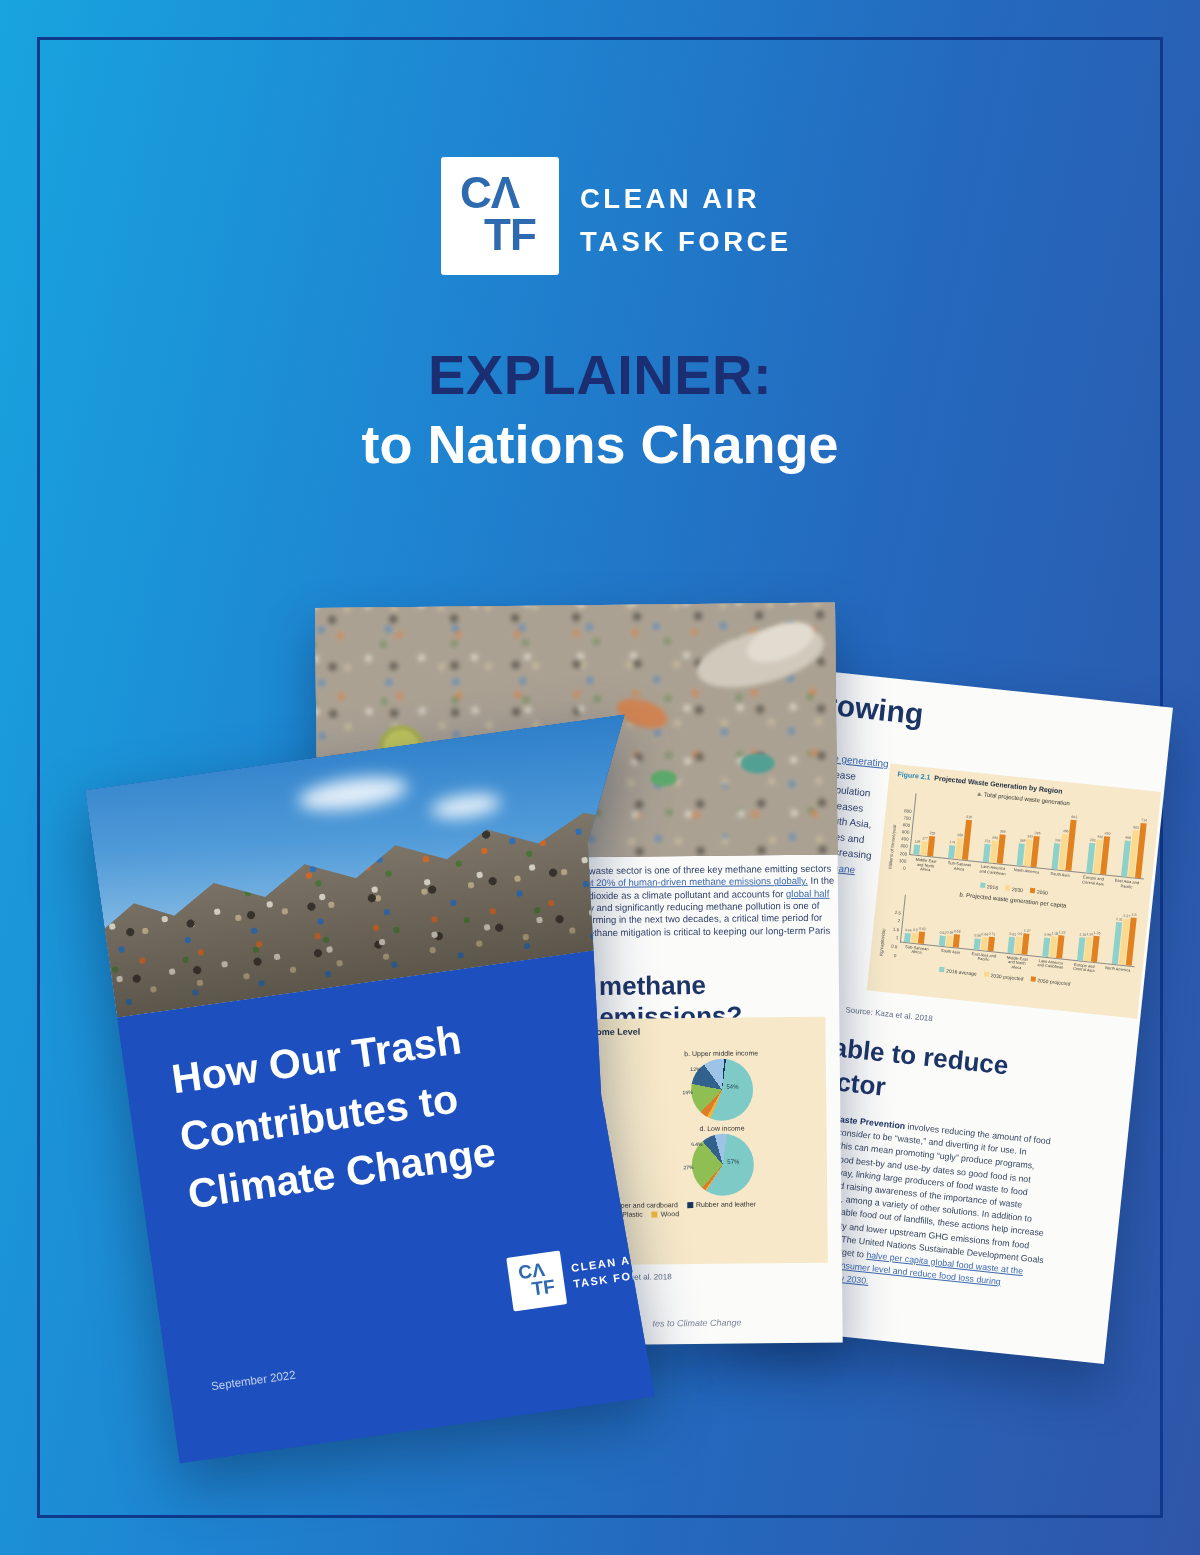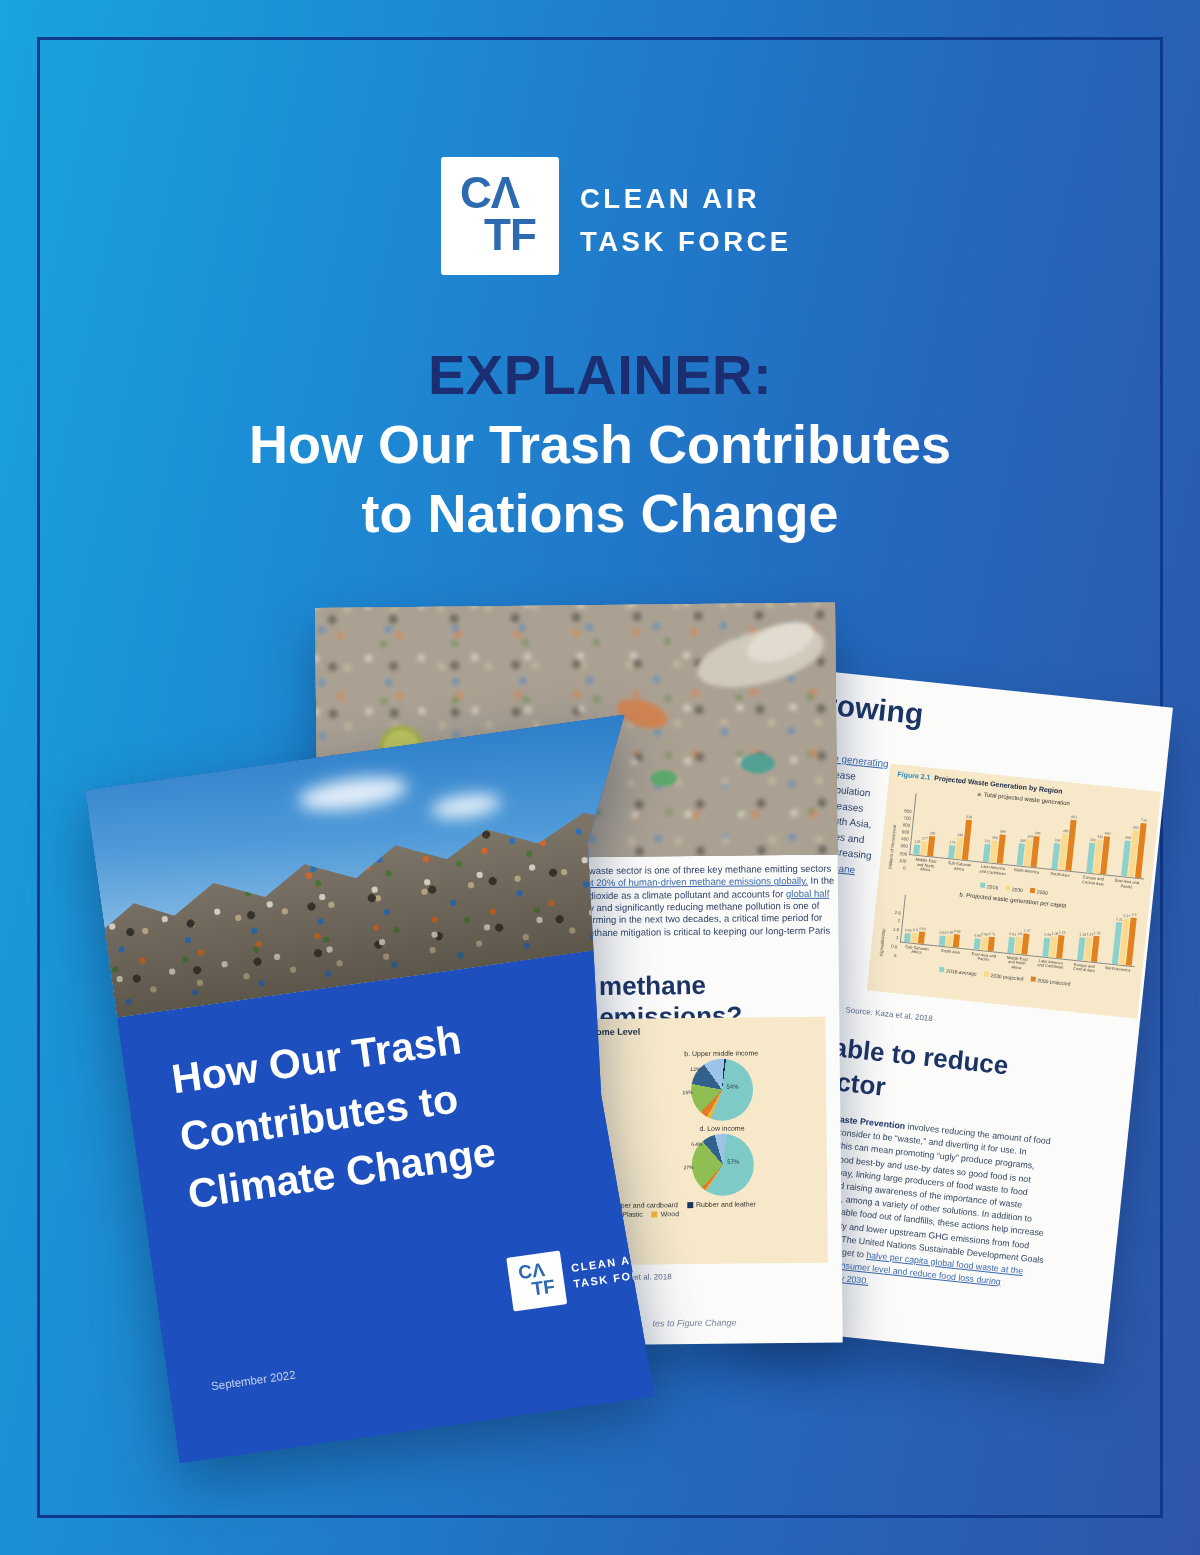--- a/index.html
+++ b/index.html
@@ -164,21 +164,20 @@
     <span class="m1">CΛ</span>
     <span class="m2">TF</span>
   </div>
 </div>
 <div class="wordmark">
   <div>CLEAN AIR</div>
   <div>TASK FORCE</div>
 </div>
 <div class="eyebrow">EXPLAINER:</div>
 <div class="big-title">
-  <div>How Our Trash Contributes</div>
   <div>to Nations Change</div>
 </div>
 
 <div class="page shadowed right-page">
   <div class="rp-heading">rowing</div>
   <div class="rp-frags">
       <div class="rp-frag"><span class="frag-link">be generating</span></div>
       <div class="rp-frag"><span>crease</span></div>
       <div class="rp-frag"><span>population</span></div>
       <div class="rp-frag"><span>ncreases</span></div>
@@ -522,21 +521,21 @@
           </span>
           <span class="pl-item">
             <span class="pl-sw" style="background: rgb(240, 182, 58);"></span>
             <span>Wood</span>
           </span>
         </div>
       </div>
   </div>
 
   <div class="mid-source">Source: Kaza et al. 2018</div>
-  <div class="mid-footer">tes to Figure Change</div>
+  <div class="mid-footer">tes to Climate Change</div>
 </div>
 
 <div class="cover-wrap">
   <div class="cover">
     <div class="cover-photo">
       <div class="sky"></div>
       <div class="cloud c1"></div>
       <div class="cloud c2"></div>
       <div class="pile">
         <div class="tex"></div>

